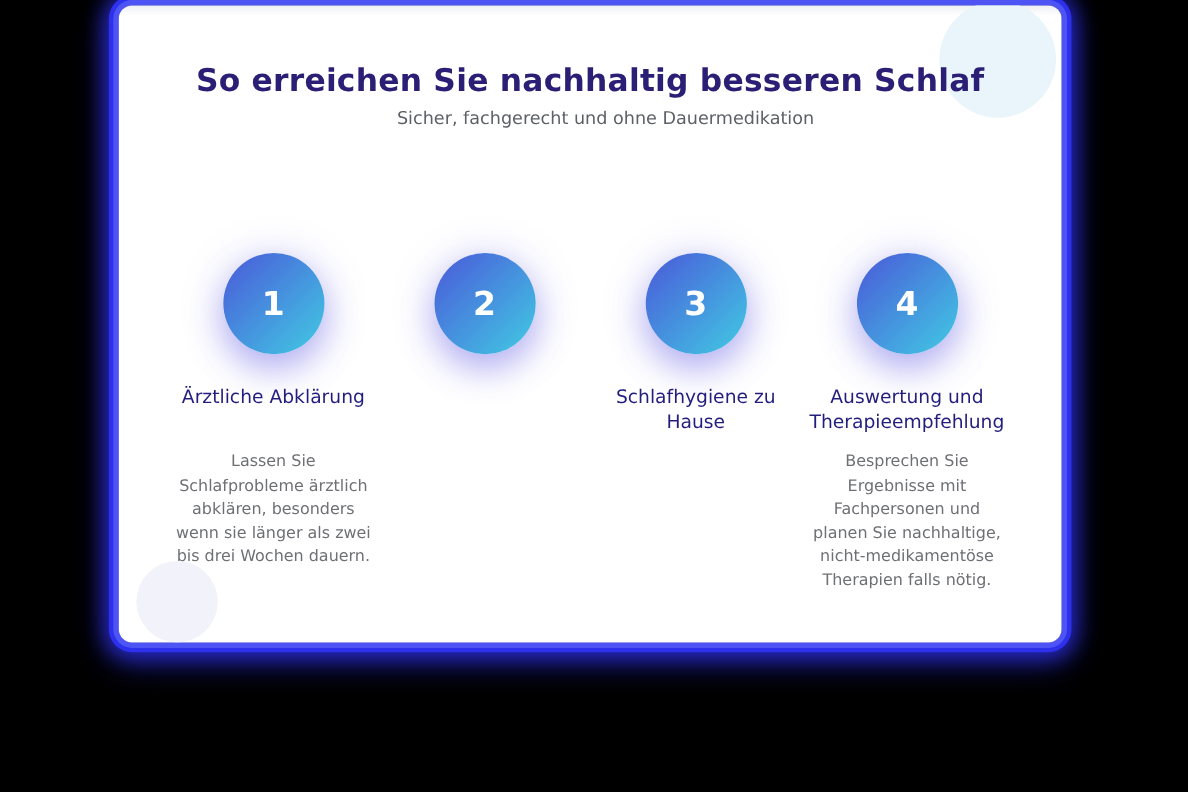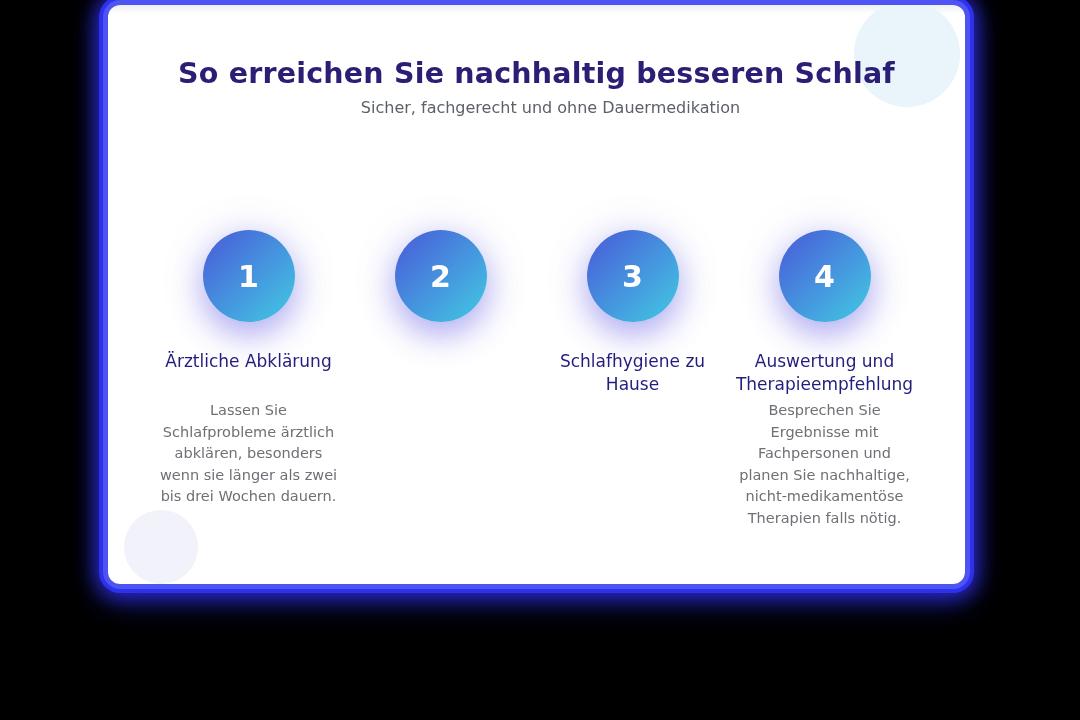--- a/index.html
+++ b/index.html
@@ -118,21 +118,21 @@
     margin-top: 28px;
     font-size: 17px;
     line-height: 23px;
     font-weight: normal;
     color: #231e7e;
     min-height: 46px;
     width: 200px;
   }
 
   .step-description {
-    margin-top: 4px;
+    margin-top: 14px;
     font-size: 14.5px;
     line-height: 21.5px;
     color: #6f7076;
     width: 186px;
   }
 </style>
 </head>
 <body>
 
 <div class="page">

